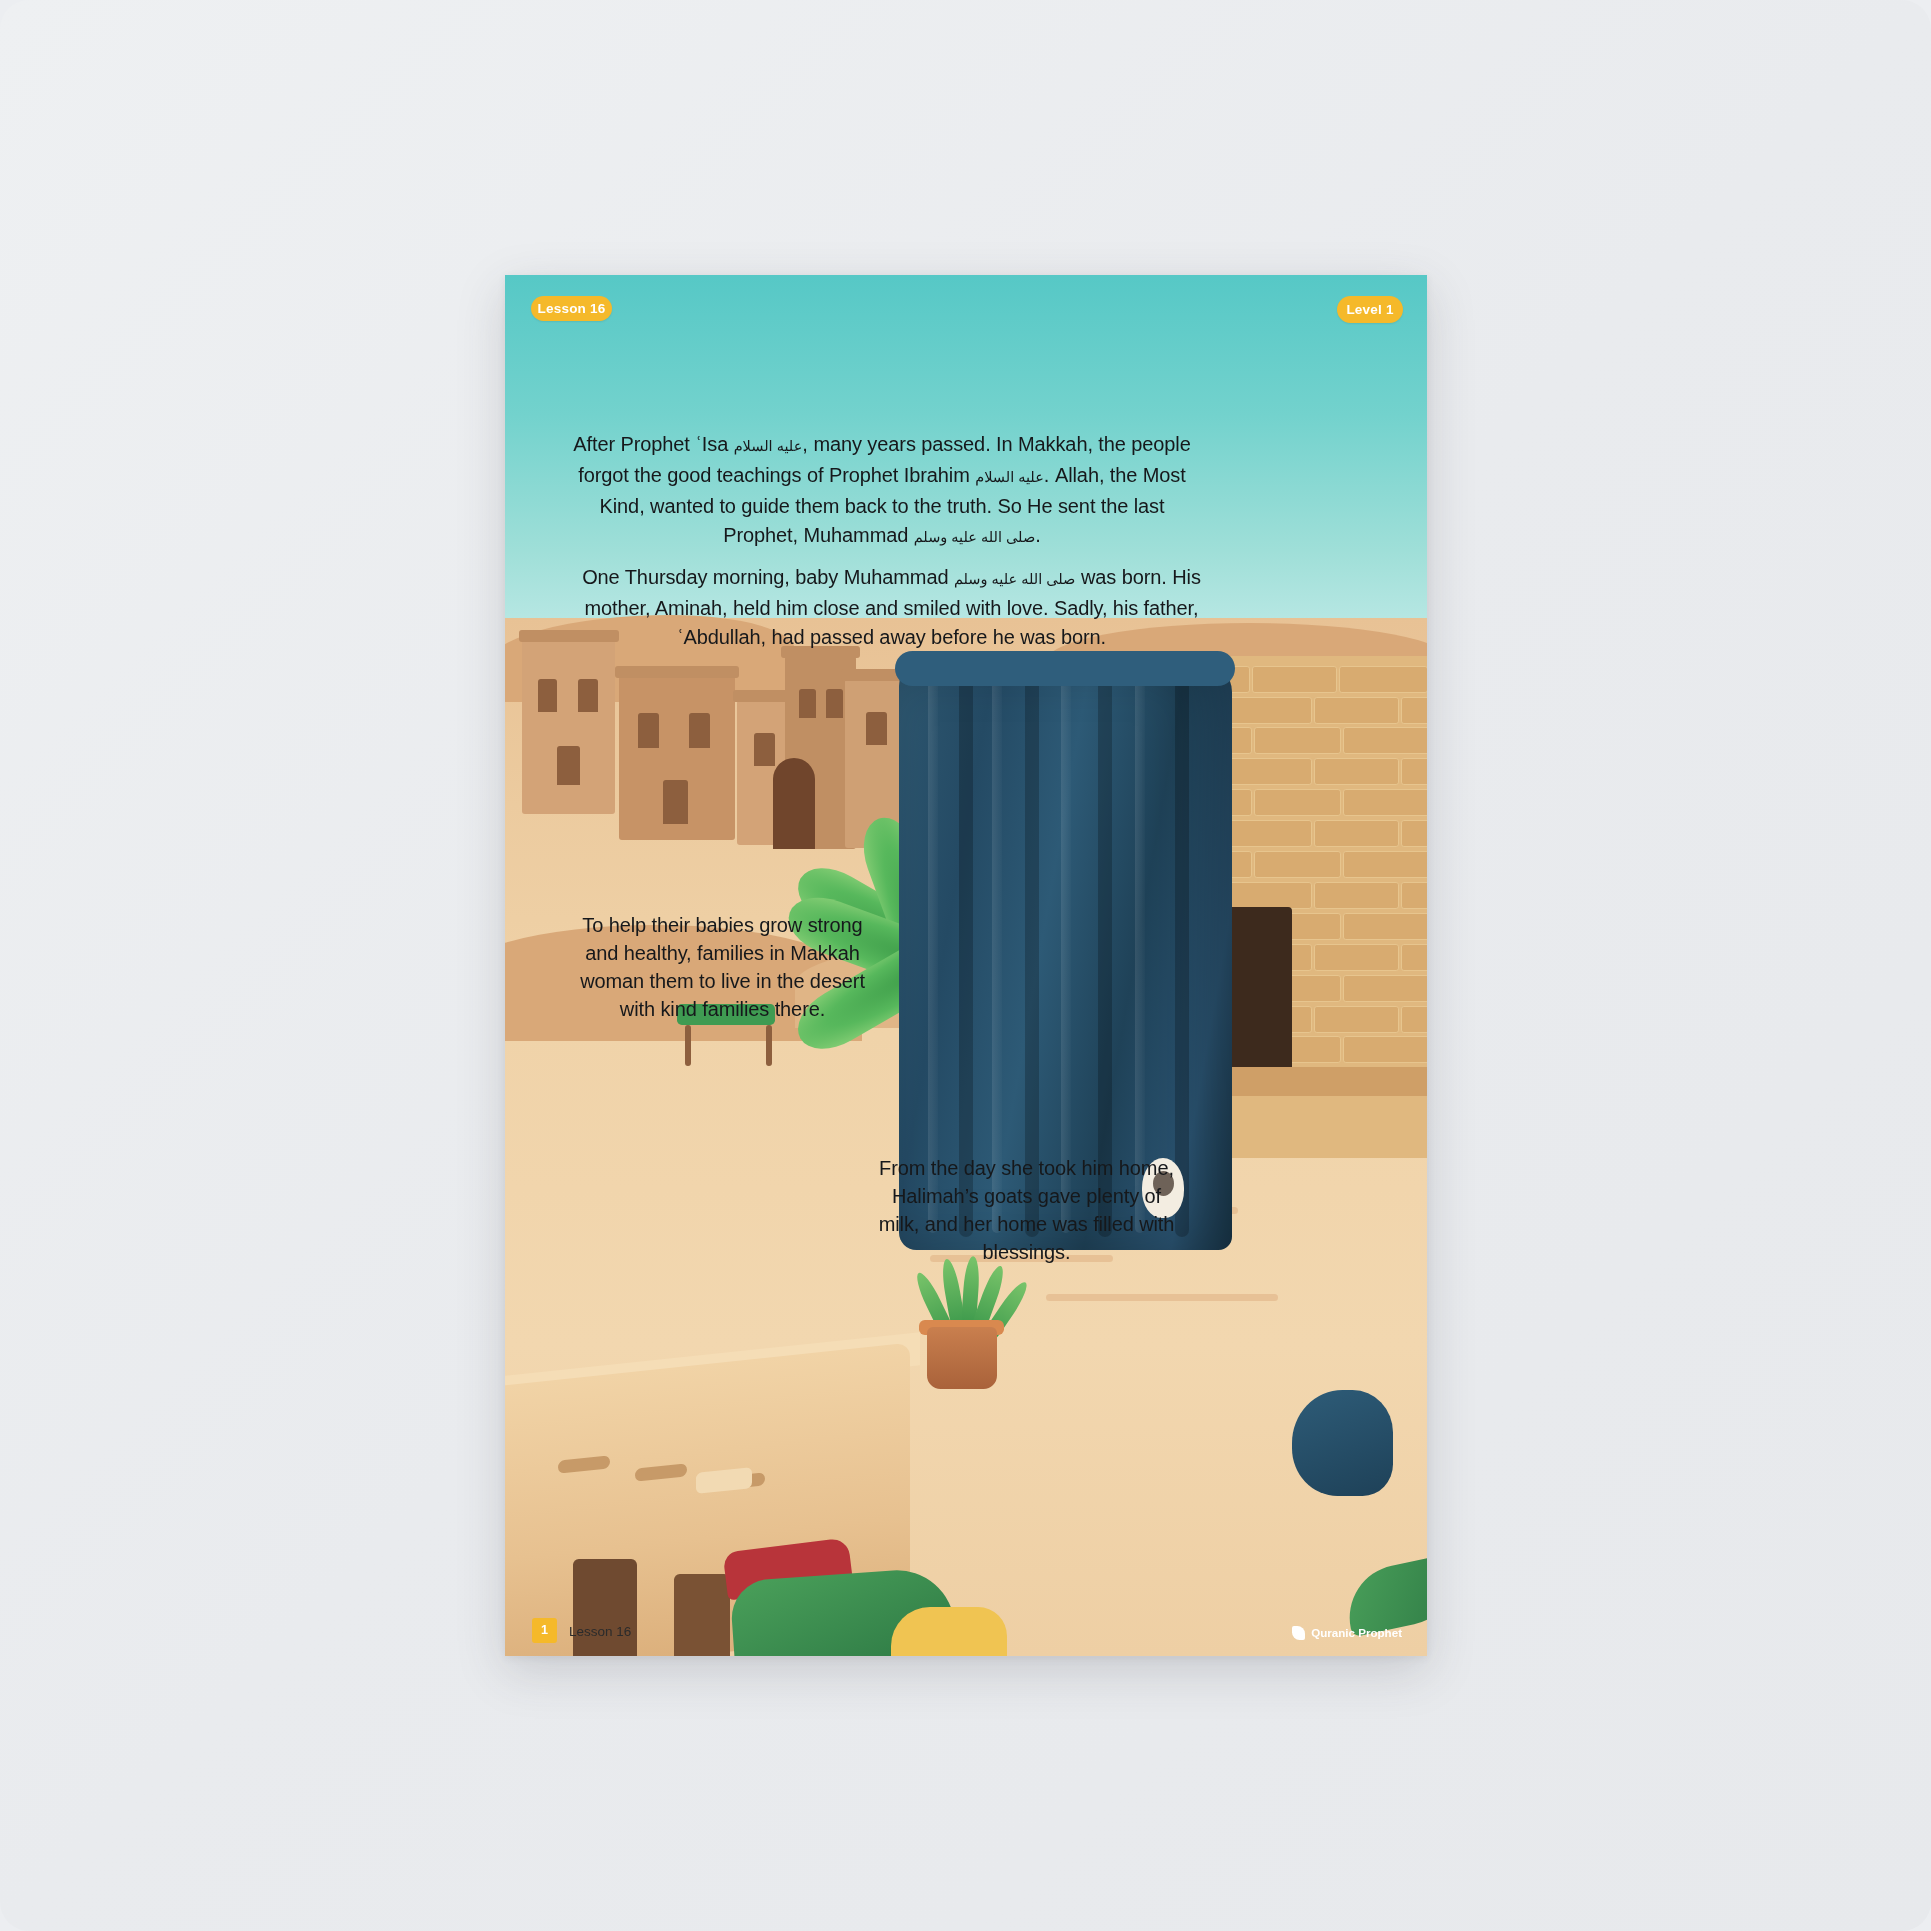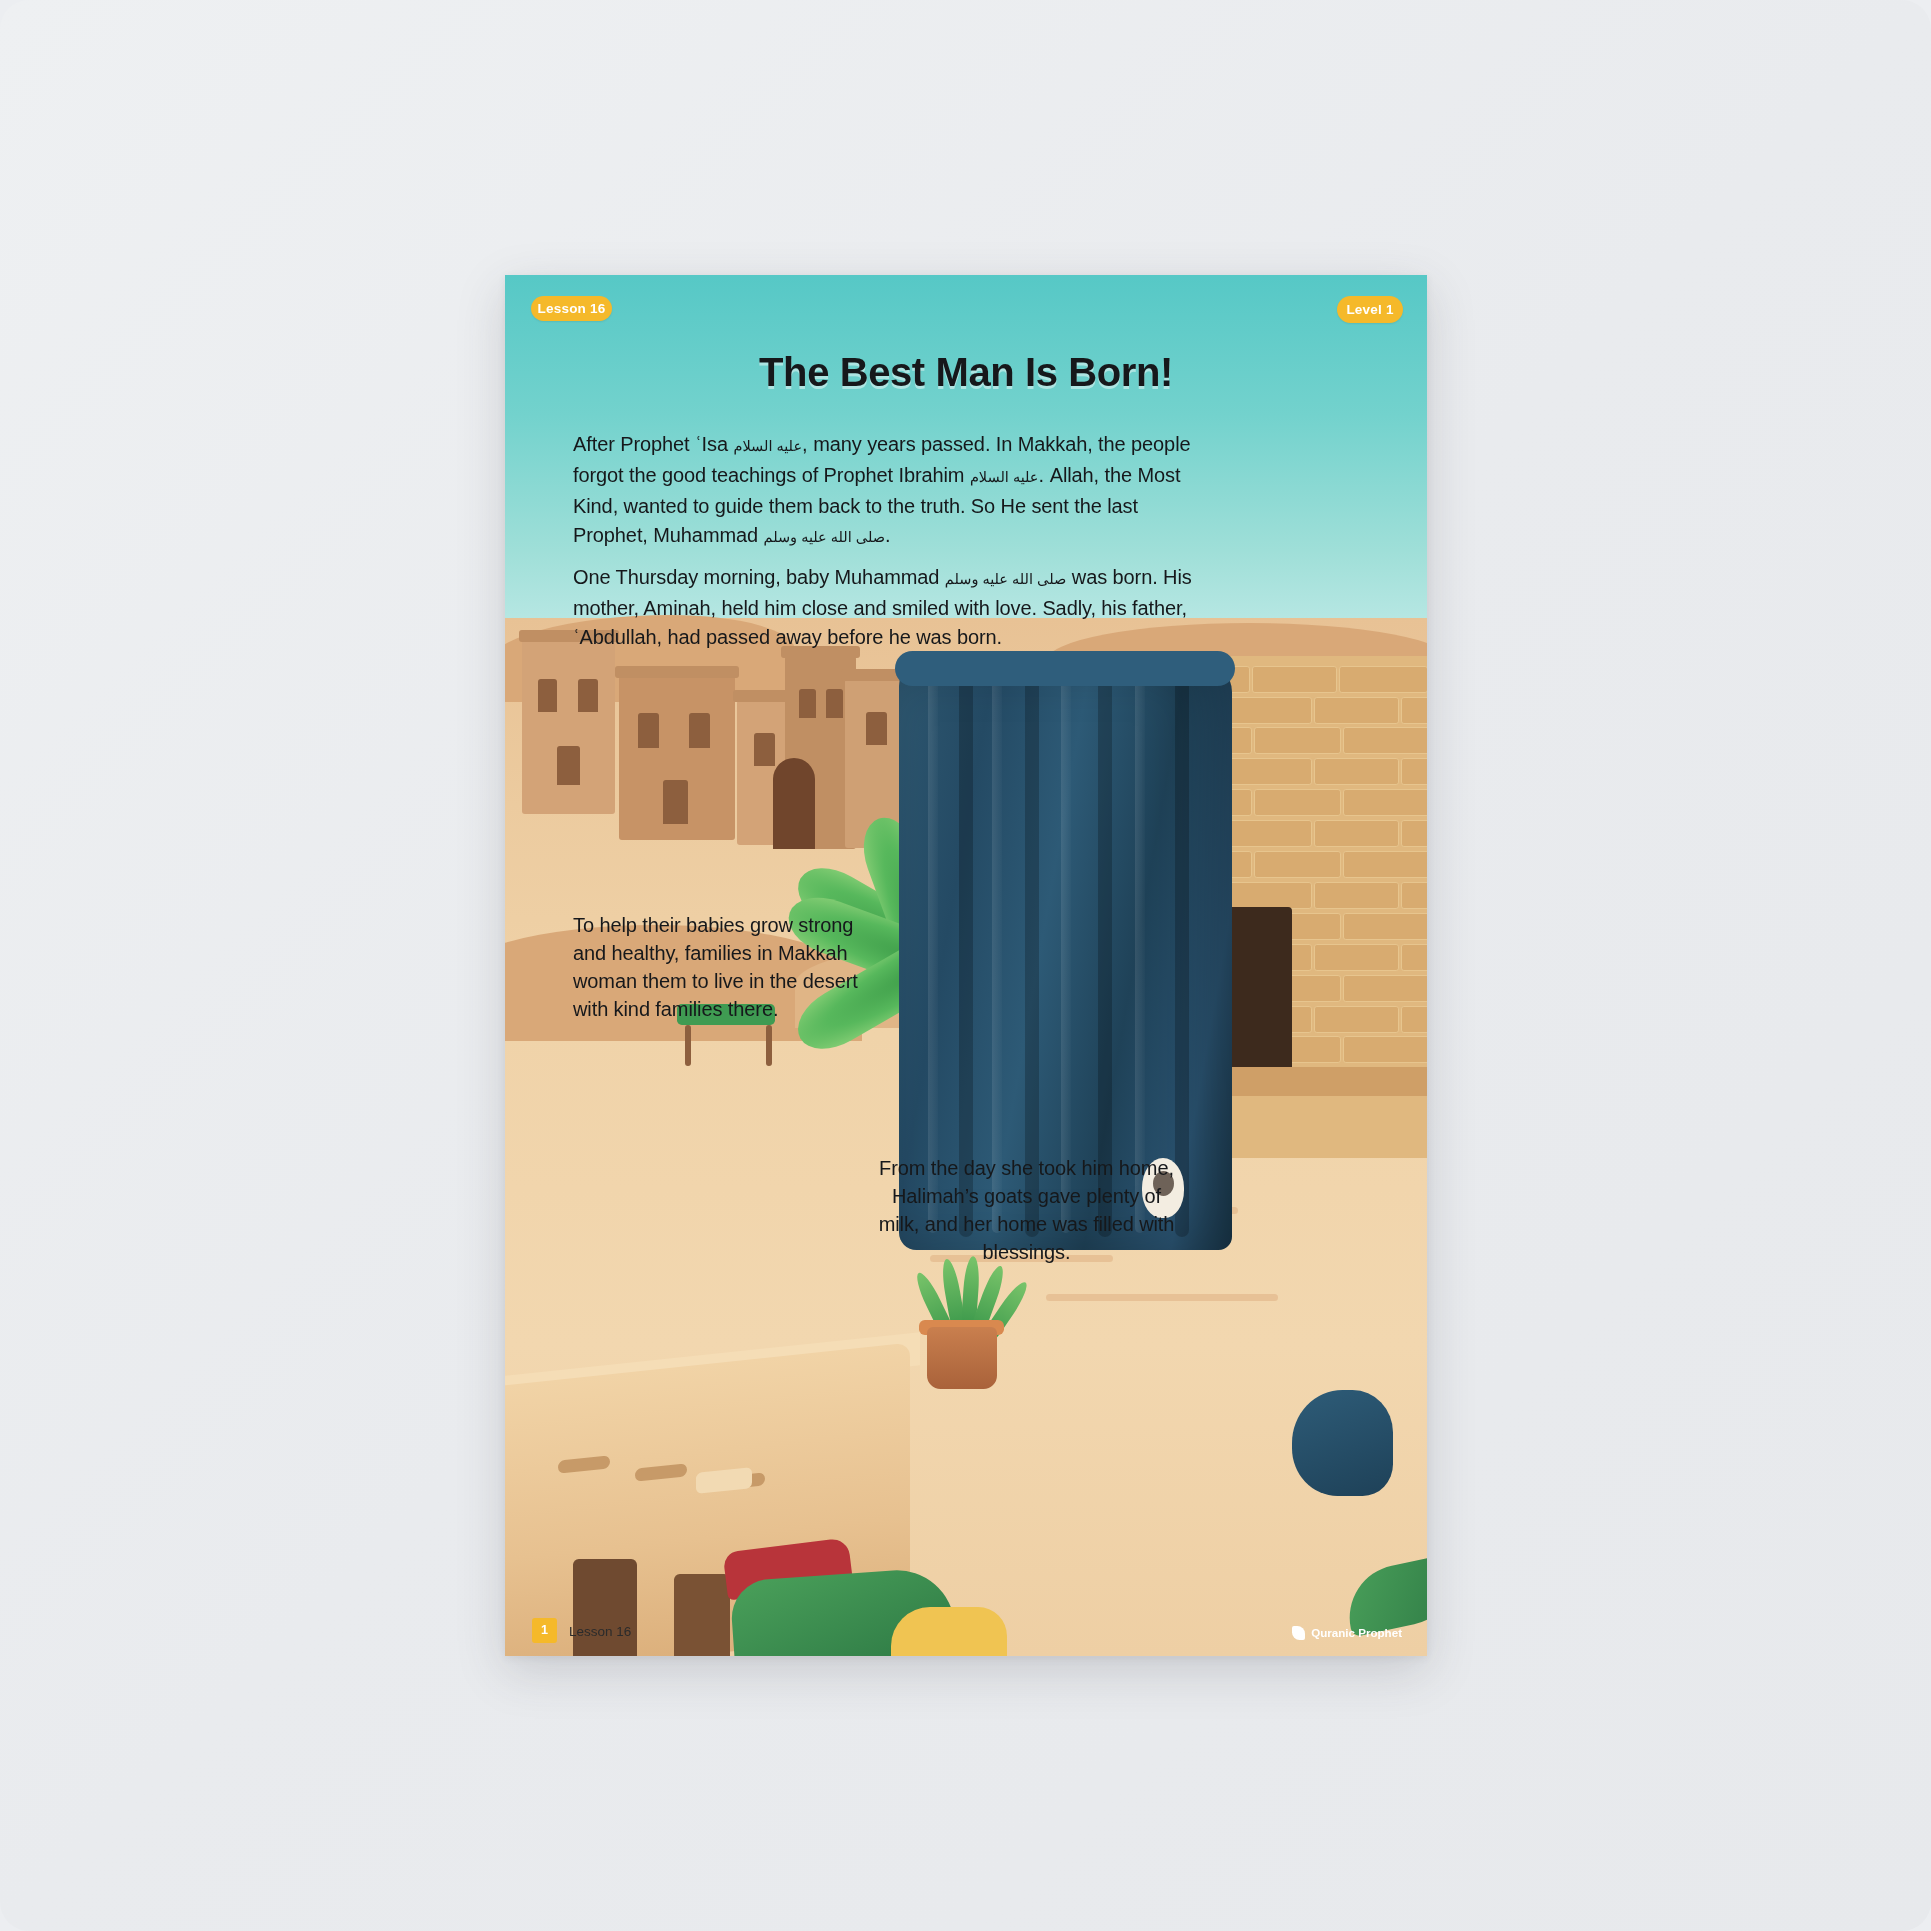--- a/index.html
+++ b/index.html
@@ -341,20 +341,21 @@
     letter-spacing: -0.4px;
     text-shadow: 0 2.9px 0 rgba(255,255,255,0.45);
   }
 
   .para {
     position: absolute;
     color: #16181b;
     font-size: 20px;
     line-height: 29px;
     letter-spacing: -0.1px;
+    text-align: center;
   }
   .ar { font-size: 14.5px; }
 
   #p1 { left: 68px; top: 135px; width: 618px; }
   #p2 { left: 68px; top: 268px; width: 637px; }
   #p3 { left: 68px; top: 616px; width: 299px; line-height: 28px; }
   #p4 { left: 101px; top: 753px; width: 406px; text-align: center; line-height: 28px; }
   #p5 { left: 367px; top: 859px; width: 309px; text-align: center; line-height: 28px; }
 
   
@@ -544,21 +545,20 @@
     <div class="fg-door2"></div>
 
     <div class="blanket-red"></div>
     <div class="blanket-green"></div>
     <div class="blanket-yellow"></div>
     <div class="leaf-right"></div>
 
     <div class="badge" id="lesson-badge">Lesson 16</div>
     <div class="badge" id="level-badge">Level 1</div>
 
-    <h1 id="page-title">The Best Man Is Born!</h1>
 
     <p class="para" id="p1"><span>After Prophet ʿIsa </span><span class="ar">عليه السلام</span><span>, many years passed. In Makkah, the people forgot the good teachings of Prophet Ibrahim </span><span class="ar">عليه السلام</span><span>. Allah, the Most Kind, wanted to guide them back to the truth. So He sent the last Prophet, Muhammad </span><span class="ar">صلى الله عليه وسلم</span><span>.</span></p>
 
     <p class="para" id="p2"><span>One Thursday morning, baby Muhammad </span><span class="ar">صلى الله عليه وسلم</span><span> was born. His mother, Aminah, held him close and smiled with love. Sadly, his father, ʿAbdullah, had passed away before he was born.</span></p>
 
     <p class="para" id="p3">To help their babies grow strong and healthy, families in Makkah woman them to live in the desert with kind families there.</p>
 
 
     <p class="para" id="p5">From the day she took him home, Halimah’s goats gave plenty of milk, and her home was filled with blessings.</p>
 

